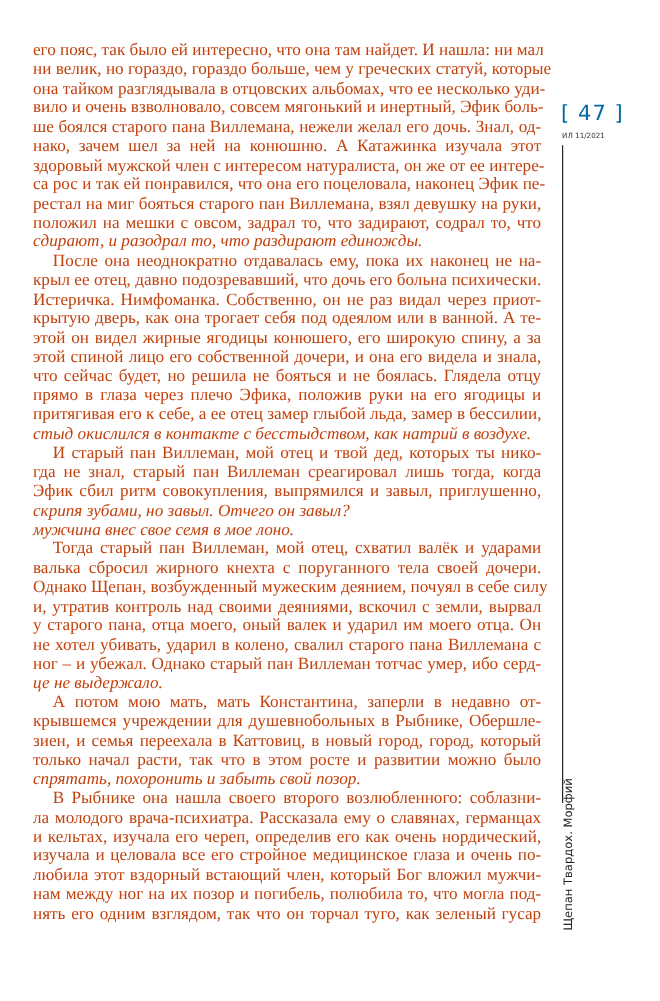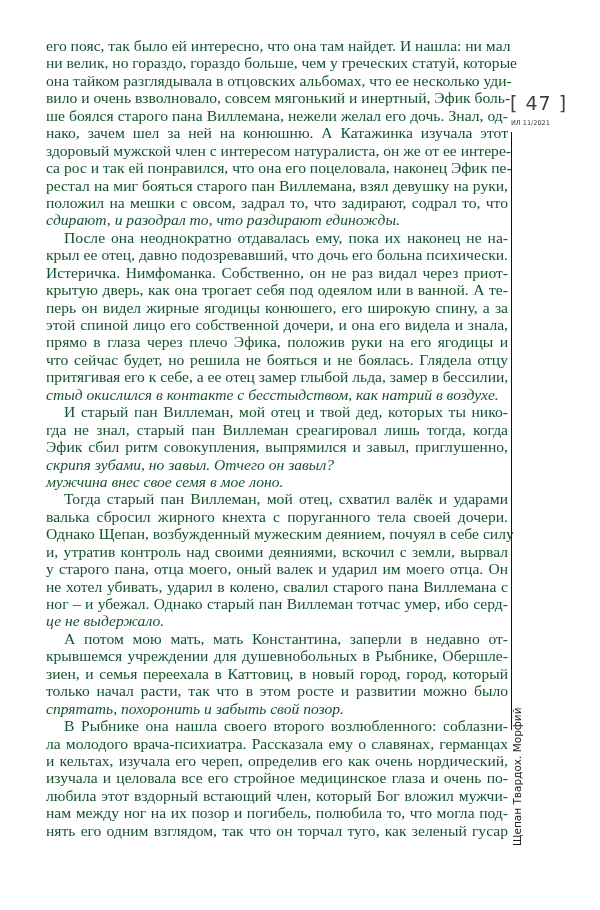--- a/index.html
+++ b/index.html
@@ -1,28 +1,28 @@
 <!DOCTYPE html>
 <html><head>
 <meta charset="utf-8">
 <style>
   html, body { margin:0; padding:0; }
   body { width:600px; height:910px; background:#ffffff; position:relative; overflow:hidden; }
   .page-text {
     position:absolute; left:30px; top:37px; width:462px;
     font-family:"Liberation Serif", "DejaVu Serif", serif;
-    font-size:15.6px; line-height:17.45px; color:#14532d;
-    text-align:justify; hyphens:manual;margin-left:16px;
+    font-size:15.6px; line-height:17.45px; color:#c2410c;
+    text-align:justify; hyphens:manual;
   }
   .line { display:block; white-space:nowrap; text-align:justify; text-align-last:justify; height:17.45px; overflow:visible; }
   .line.last { text-align-last:left;font-style:italic; }
   .line.indent { padding-left:18px; }
   .page-number {
     position:absolute; left:510px; top:92px;
-    font-family:"DejaVu Sans", sans-serif; font-size:19px; color:#404040; letter-spacing:1px;
+    font-family:"DejaVu Sans", sans-serif; font-size:19px; color:#0369a1; letter-spacing:1px;
   }
   .issue {
     position:absolute; left:511px; top:119px;
     font-family:"DejaVu Sans", sans-serif; font-size:6.5px; color:#333;text-align:right;
   }
   .rule { position:absolute; left:511px; top:132px; width:1px; height:598px; background:#111; }
   .running-title {
     position:absolute; left:511px; top:846px;
     transform-origin:0 0; transform:rotate(-90deg);
     font-family:"DejaVu Sans", sans-serif; font-size:10.5px; color:#222; white-space:nowrap;
@@ -40,24 +40,24 @@
     <span class="line">нако, зачем шел за ней на конюшню. А Катажинка изучала этот</span>
     <span class="line">здоровый мужской член с интересом натуралиста, он же от ее интере-</span>
     <span class="line">са рос и так ей понравился, что она его поцеловала, наконец Эфик пе-</span>
     <span class="line">рестал на миг бояться старого пан Виллемана, взял девушку на руки,</span>
     <span class="line">положил на мешки с овсом, задрал то, что задирают, содрал то, что</span>
     <span class="line last">сдирают, и разодрал то, что раздирают единожды.</span>
     <span class="line indent">После она неоднократно отдавалась ему, пока их наконец не на-</span>
     <span class="line">крыл ее отец, давно подозревавший, что дочь его больна психически.</span>
     <span class="line">Истеричка. Нимфоманка. Собственно, он не раз видал через приот-</span>
     <span class="line">крытую дверь, как она трогает себя под одеялом или в ванной. А те-</span>
-    <span class="line">перь он видел жирные ягодицы конюшего, его широкую спину, а за</span>
+    <span class="line">этой он видел жирные ягодицы конюшего, его широкую спину, а за</span>
     <span class="line">этой спиной лицо его собственной дочери, и она его видела и знала,</span>
+    <span class="line">что сейчас будет, но решила не бояться и не боялась. Глядела отцу</span>
     <span class="line">прямо в глаза через плечо Эфика, положив руки на его ягодицы и</span>
-    <span class="line">что сейчас будет, но решила не бояться и не боялась. Глядела отцу</span>
     <span class="line">притягивая его к себе, а ее отец замер глыбой льда, замер в бессилии,</span>
     <span class="line last">стыд окислился в контакте с бесстыдством, как натрий в воздухе.</span>
     <span class="line indent">И старый пан Виллеман, мой отец и твой дед, которых ты нико-</span>
     <span class="line">гда не знал, старый пан Виллеман среагировал лишь тогда, когда</span>
     <span class="line">Эфик сбил ритм совокупления, выпрямился и завыл, приглушенно,</span>
     <span class="line last">скрипя зубами, но завыл. Отчего он завыл?</span>
     <span class="line last">мужчина внес свое семя в мое лоно.</span>
     <span class="line indent">Тогда старый пан Виллеман, мой отец, схватил валёк и ударами</span>
     <span class="line">валька сбросил жирного кнехта с поруганного тела своей дочери.</span>
     <span class="line">Однако Щепан, возбужденный мужеским деянием, почуял в себе силу</span>

